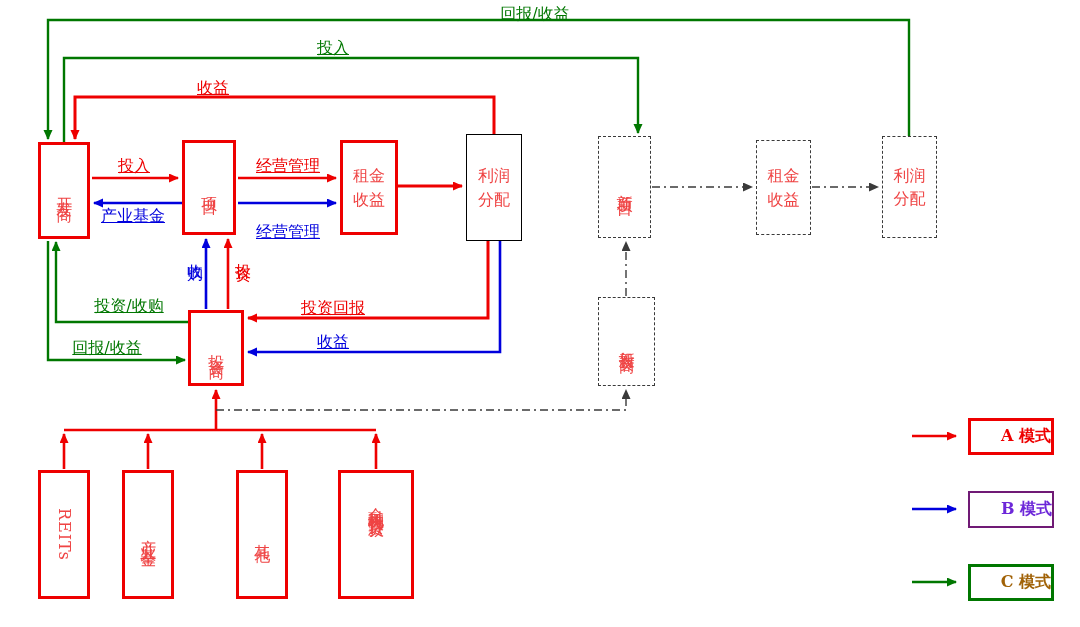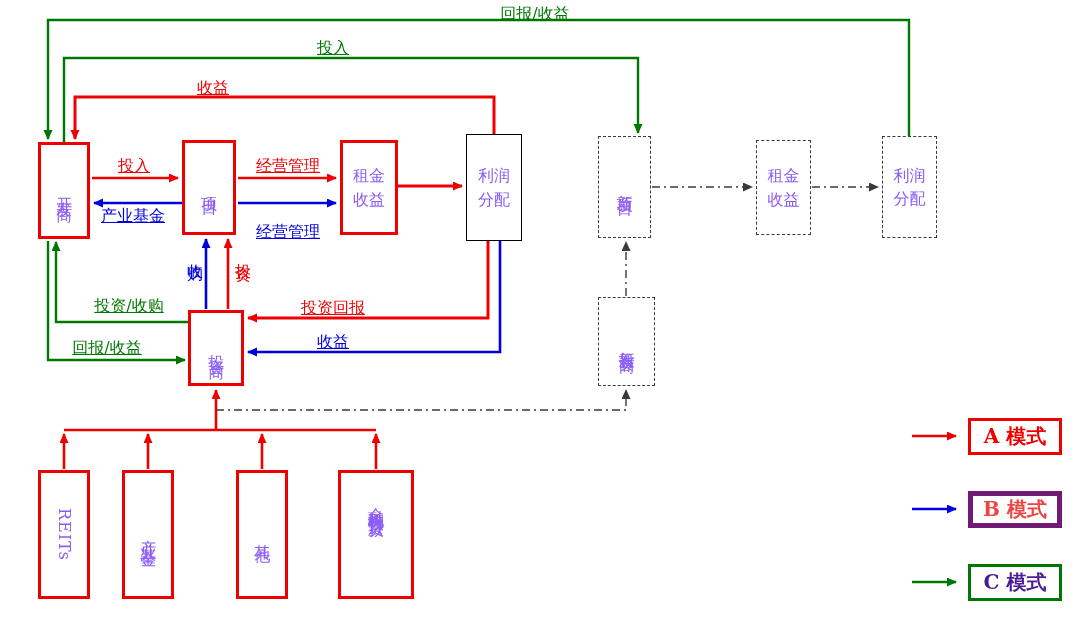--- a/index.html
+++ b/index.html
@@ -1,33 +1,33 @@
 <!DOCTYPE html>
 <html><head>
 <meta charset="utf-8">
 <style>
   html,body{margin:0;padding:0;background:#ffffff;}
   #canvas{position:relative;width:1080px;height:627px;background:#ffffff;
           font-family:"DejaVu Serif","Liberation Serif",serif;overflow:hidden;}
   svg.layer{position:absolute;left:0;top:0;pointer-events:none;}
   .box{position:absolute;box-sizing:border-box;display:flex;align-items:center;justify-content:center;
-       background:#ffffff;font-size:16px;color:#8b5cf6;z-index:2;}
+       background:#ffffff;font-size:16px;color:#ef4444;z-index:2;}
   .b-red{border:3px solid #ee0000;}
   .b-black{border:1px solid #000000;}
   .b-dash{border:1.6px dashed #3a3a3a;}
   .vtext{writing-mode:vertical-rl;letter-spacing:4px;line-height:1.15;}
   .vwrap{writing-mode:vertical-rl;letter-spacing:2px;line-height:1.12;height:80px;}
   .htext{white-space:pre-line;text-align:center;line-height:1.45;}
   .albl{position:absolute;font-size:16px;white-space:nowrap;transform:translateX(-50%);z-index:3;text-decoration:underline;}
   .avert{position:absolute;font-size:16px;writing-mode:vertical-rl;letter-spacing:2px;z-index:3;}
   .c-red{color:#ee0000;}
   .c-blue{color:#0000dd;}
   .c-green{color:#007700;}
-  .legend-box{position:absolute;box-sizing:border-box;width:94px;height:37px;display:flex;
-              align-items:center;justify-content:center;font-size:20px;font-weight:bold;
+  .legend-box{position:absolute;box-sizing:border-box;width:86px;height:37px;display:flex;
+              align-items:center;justify-content:flex-end;font-size:16px;font-weight:bold;
               background:#ffffff;z-index:2;}
 </style>
 </head>
 <body>
 
 <div id="canvas">
 
   <svg class="layer" width="1080" height="627" viewBox="0 0 1080 627">
     <defs>
       <marker id="mr" markerUnits="userSpaceOnUse" markerWidth="12" markerHeight="10" refX="9" refY="4.5" orient="auto">
@@ -134,20 +134,20 @@
   <div class="avert c-blue" style="left:184px;top:251px">收购</div>
   <div class="avert c-red" style="left:232px;top:251px">投资</div>
   <div class="albl c-green" style="left:129px;top:296px">投资/收购</div>
   <div class="albl c-green" style="left:107px;top:338px">回报/收益</div>
   <div class="albl c-red" style="left:333px;top:298px">投资回报</div>
   <div class="albl c-blue" style="left:333px;top:332px">收益</div>
 
   <div class="legend-box" style="left:968px;top:418px;border:3px solid #ee0000;color:#ee0000">
     <span>A 模式</span>
   </div>
-  <div class="legend-box" style="left:968px;top:491px;border:5px solid #701a75;color:#ef4444">
+  <div class="legend-box" style="left:968px;top:491px;border:2px solid #701a75;color:#6d28d9">
     <span>B 模式</span>
   </div>
-  <div class="legend-box" style="left:968px;top:564px;border:3px solid #007700;color:#4c1d95">
+  <div class="legend-box" style="left:968px;top:564px;border:3px solid #007700;color:#a16207">
     <span>C 模式</span>
   </div>
 
 </div>
 
 </body></html>

